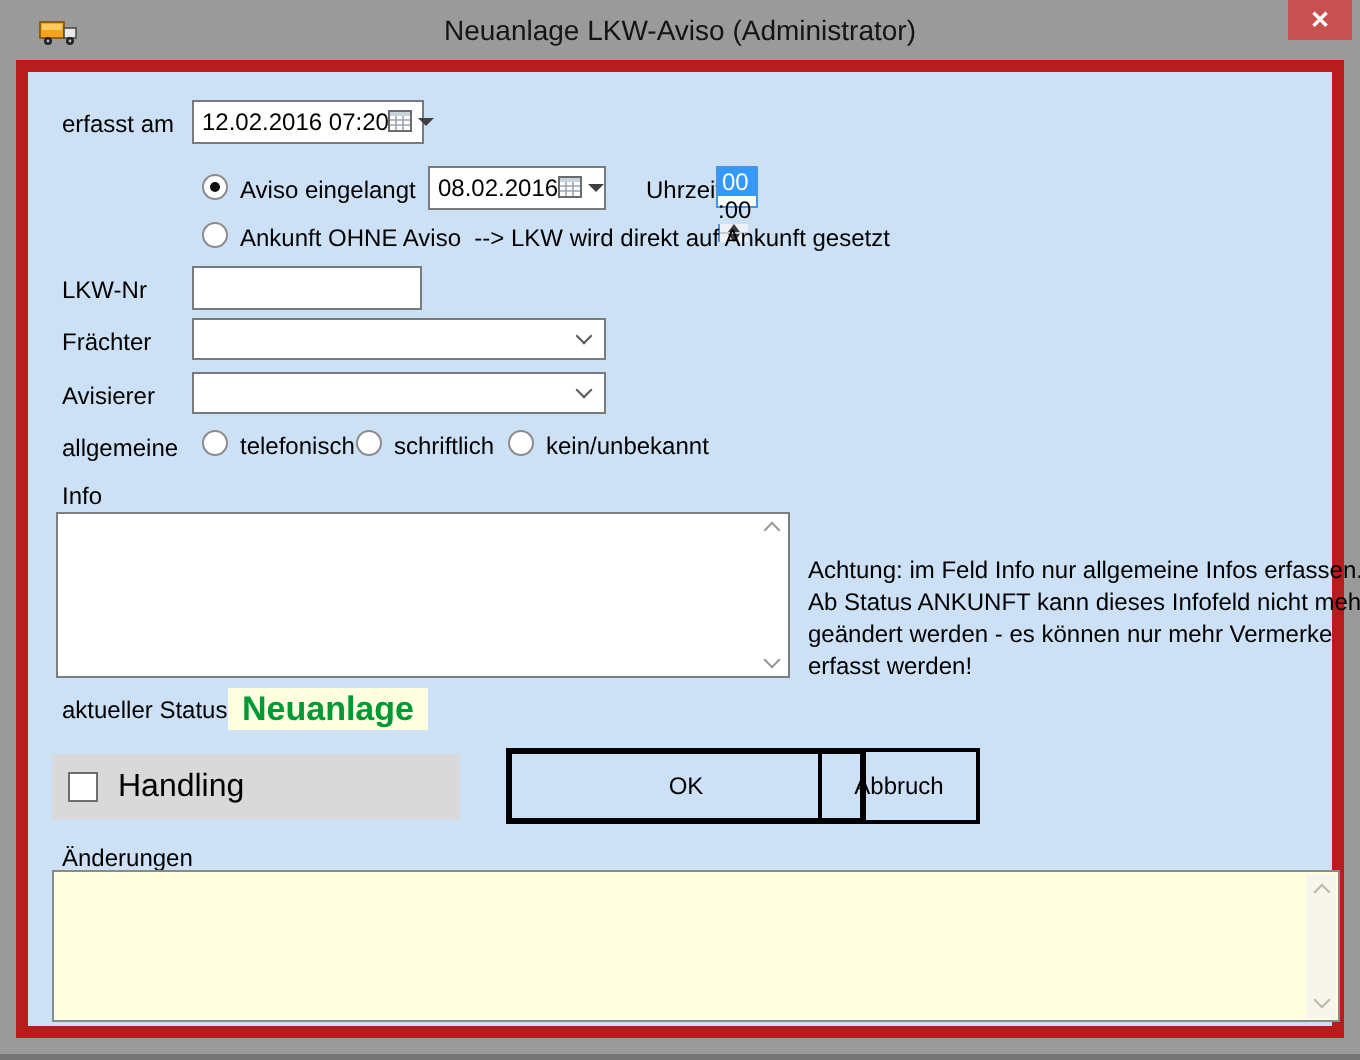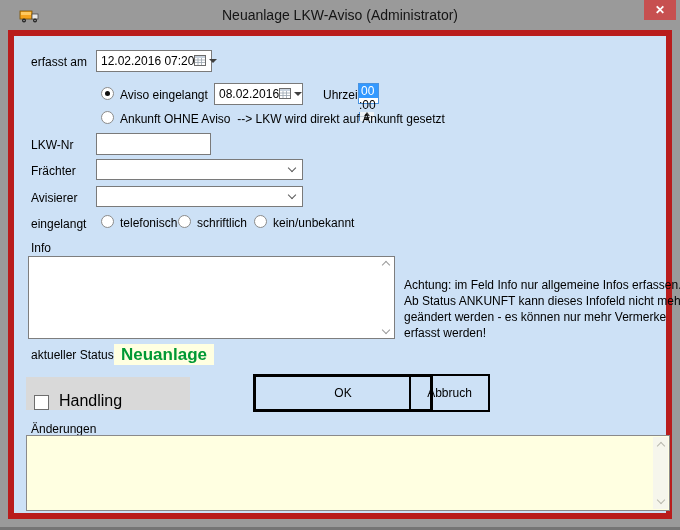--- a/index.html
+++ b/index.html
@@ -64,22 +64,22 @@
   .scroll-up { position:absolute; right:5px; top:5px; border-color:#9a9a9a; }
   .scroll-down { position:absolute; right:5px; bottom:5px; border-color:#9a9a9a; }
   .warning { position:absolute; left:390px; top:241px; width:282px; font-size:12px; line-height:16px;
              white-space:pre-line; }
 
   
   .badge { position:absolute; left:100px; top:308px; height:21px; background:#ffffe1; color:#009933;
            font-weight:bold; font-size:17px; padding:0 7px; display:flex; align-items:center; }
 
   
-  .handling { position:absolute; left:12px; top:341px; width:164px; height:33px; background:#d9d9d9;
-              display:flex; align-items:flex-end; gap:10px; padding-left:8px; }
+  .handling { position:absolute; left:12px; top:341px; width:204px; height:33px; background:#d9d9d9;
+              display:flex; align-items:center; gap:10px; padding-left:8px; }
   .handling-lbl { font-size:16px; }
 
   
   .btn { display:flex; align-items:center; justify-content:center; font-size:12px; background:transparent; cursor:default; }
   .btn-ok { position:absolute; left:239px; top:338px; width:180px; height:38px; border:3px solid #000; }
   .btn-cancel { position:absolute; left:395px; top:338px; width:81px; height:38px; border:2px solid #000; }
   .btn-firma { position:absolute; left:294px; top:132px; width:77px; height:24px;
                background:linear-gradient(#f6f6f6,#e8e8e8); border:1px solid #787878; }
 
   
@@ -166,21 +166,21 @@
     <span class="lbl" style="left:17px; top:128px;">Frächter</span>
     <div class="combo" style="left:82px; top:123px; width:207px;">
       <span class="chev down"></span>
     </div>
 
     <span class="lbl" style="left:17px; top:155px;">Avisierer</span>
     <div class="combo" style="left:82px; top:150px; width:207px;">
       <span class="chev down"></span>
     </div>
 
-    <span class="lbl" style="left:17px; top:181px;">eingelangt</span>
+    <span class="lbl" style="left:17px; top:181px;">allgemeine</span>
     <span class="radio" style="left:87px; top:179px;"></span>
     <span class="lbl" style="left:106px; top:180px;">telefonisch</span>
     <span class="radio" style="left:164px; top:179px;"></span>
     <span class="lbl" style="left:183px; top:180px;">schriftlich</span>
     <span class="radio" style="left:240px; top:179px;"></span>
     <span class="lbl" style="left:259px; top:180px;">kein/unbekannt</span>
 
     <span class="lbl" style="left:17px; top:205px;">Info</span>
     <div class="info-area">
       <span></span>

